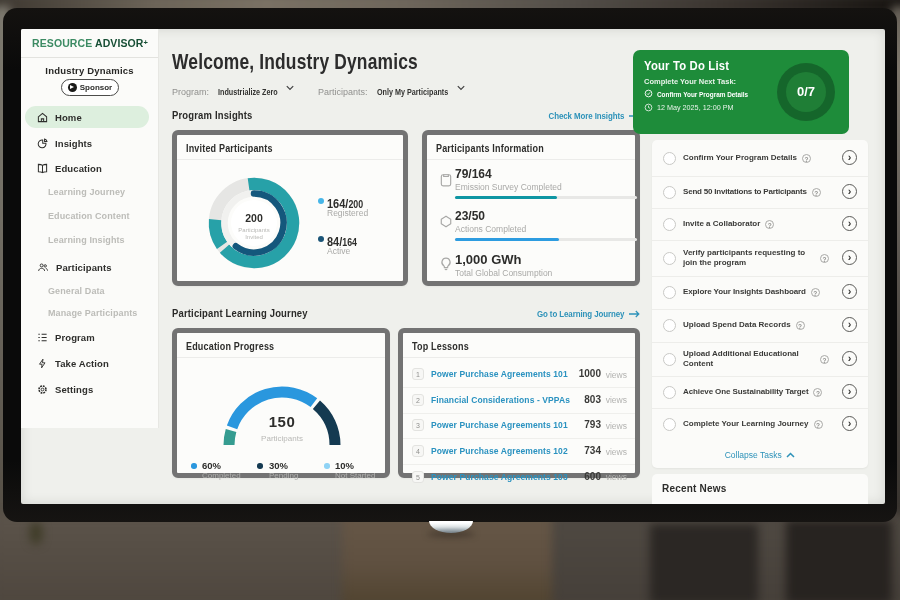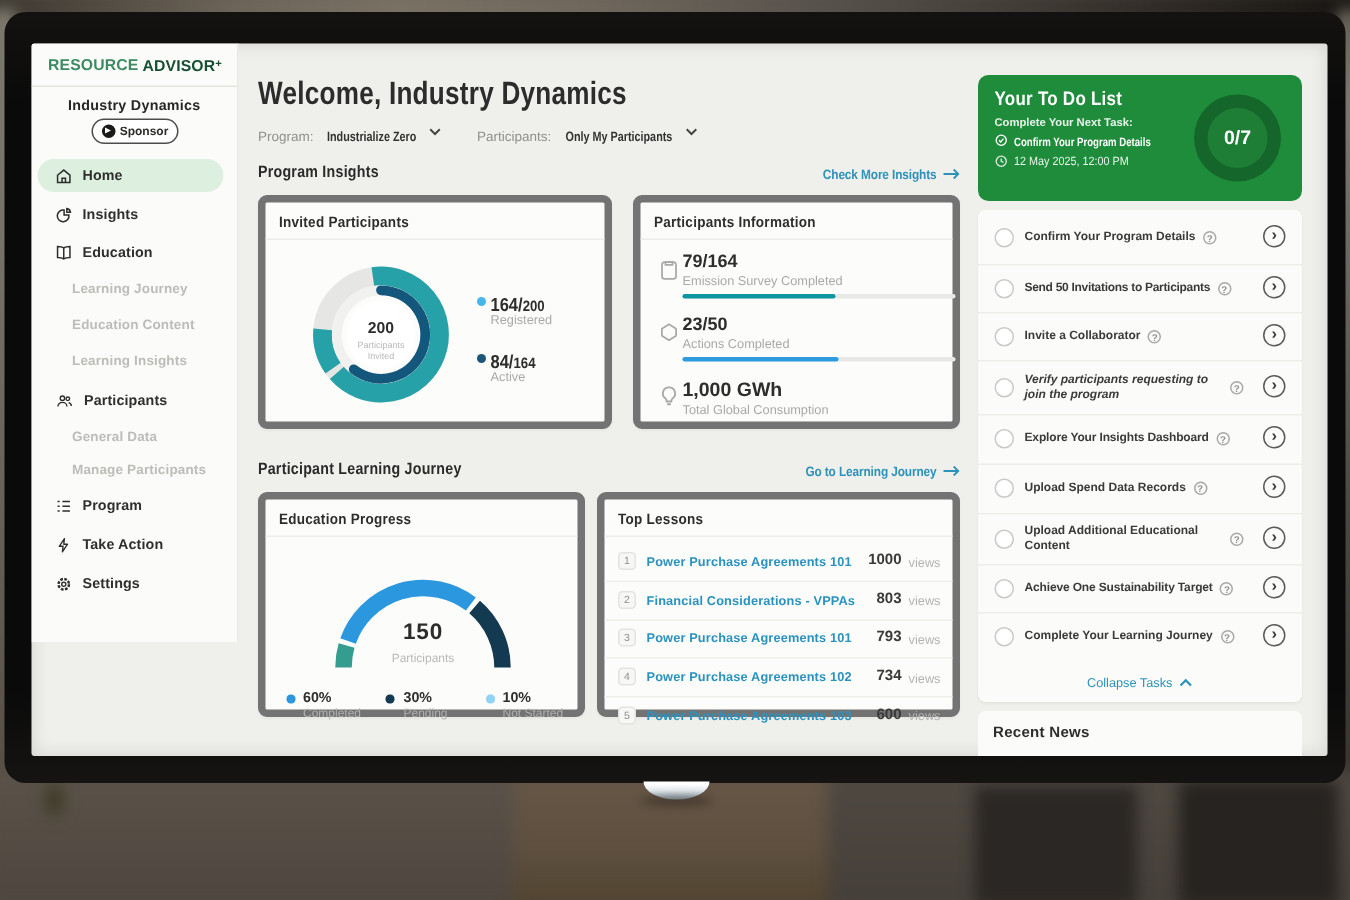--- a/index.html
+++ b/index.html
@@ -291,21 +291,21 @@
           <span class="vw">views</span>
         </div>
       <div class="lsep" style="top:54px;"></div>
       <div class="lsep" style="top:79.5px;"></div>
       <div class="lsep" style="top:105px;"></div>
       <div class="lsep" style="top:130.5px;"></div>
     </div>
   </div>
   <div id="right">
 
-    <div class="abs" style="left:631px;top:21px;width:216px;height:84px;background:#1e8c3a;border-radius:7px;">
+    <div class="abs" style="left:612px;top:21px;width:216px;height:84px;background:#1e8c3a;border-radius:7px;">
       <div class="abs" style="left:11px;top:8px;font-size:13px;font-weight:bold;color:#fff;letter-spacing:.2px;transform:scaleX(.87);transform-origin:0 0;">Your To Do List</div>
       <div class="abs" style="left:11px;top:27px;font-size:7.5px;color:#e8f3ea;font-weight:bold;">Complete Your Next Task:</div>
       <svg class="abs" style="left:11px;top:39px;" width="9" height="9" viewBox="0 0 24 24" fill="none" stroke="#fff" stroke-width="2.4">
           <circle cx="12" cy="12" r="9"></circle>
           <path d="M8 12l3 3 5-6"></path>
         </svg>
       <div class="abs" style="left:24px;top:39.5px;font-size:8px;font-weight:bold;color:#fff;white-space:nowrap;transform:scaleX(.8);transform-origin:0 50%;">Confirm Your Program Details</div>
       <svg class="abs" style="left:11px;top:53px;" width="9" height="9" viewBox="0 0 24 24" fill="none" stroke="#dcebe0" stroke-width="2.4">
           <circle cx="12" cy="12" r="9"></circle>
           <path d="M12 7v5l4 2"></path>
@@ -340,21 +340,21 @@
         <span class="go">›</span>
       </div>
     <div class="task" style="top:179px;height:32px;">
         <span class="chk"></span>
         <span class="ttxt">Invite a Collaborator</span>
         <span class="q">?</span>
         <span class="go">›</span>
       </div>
     <div class="task" style="top:211px;height:36px;">
         <span class="chk"></span>
-        <span class="ttxt" style="width:132px;font-style:italic;">Verify participants requesting to join the program</span>
+        <span class="ttxt" style="width:132px;">Verify participants requesting to join the program</span>
         <span class="q">?</span>
         <span class="go">›</span>
       </div>
     <div class="task" style="top:247px;height:33px;">
         <span class="chk"></span>
         <span class="ttxt" style="letter-spacing:-.1px;">Explore Your Insights Dashboard</span>
         <span class="q">?</span>
         <span class="go">›</span>
       </div>
     <div class="task" style="top:280px;height:33px;">

